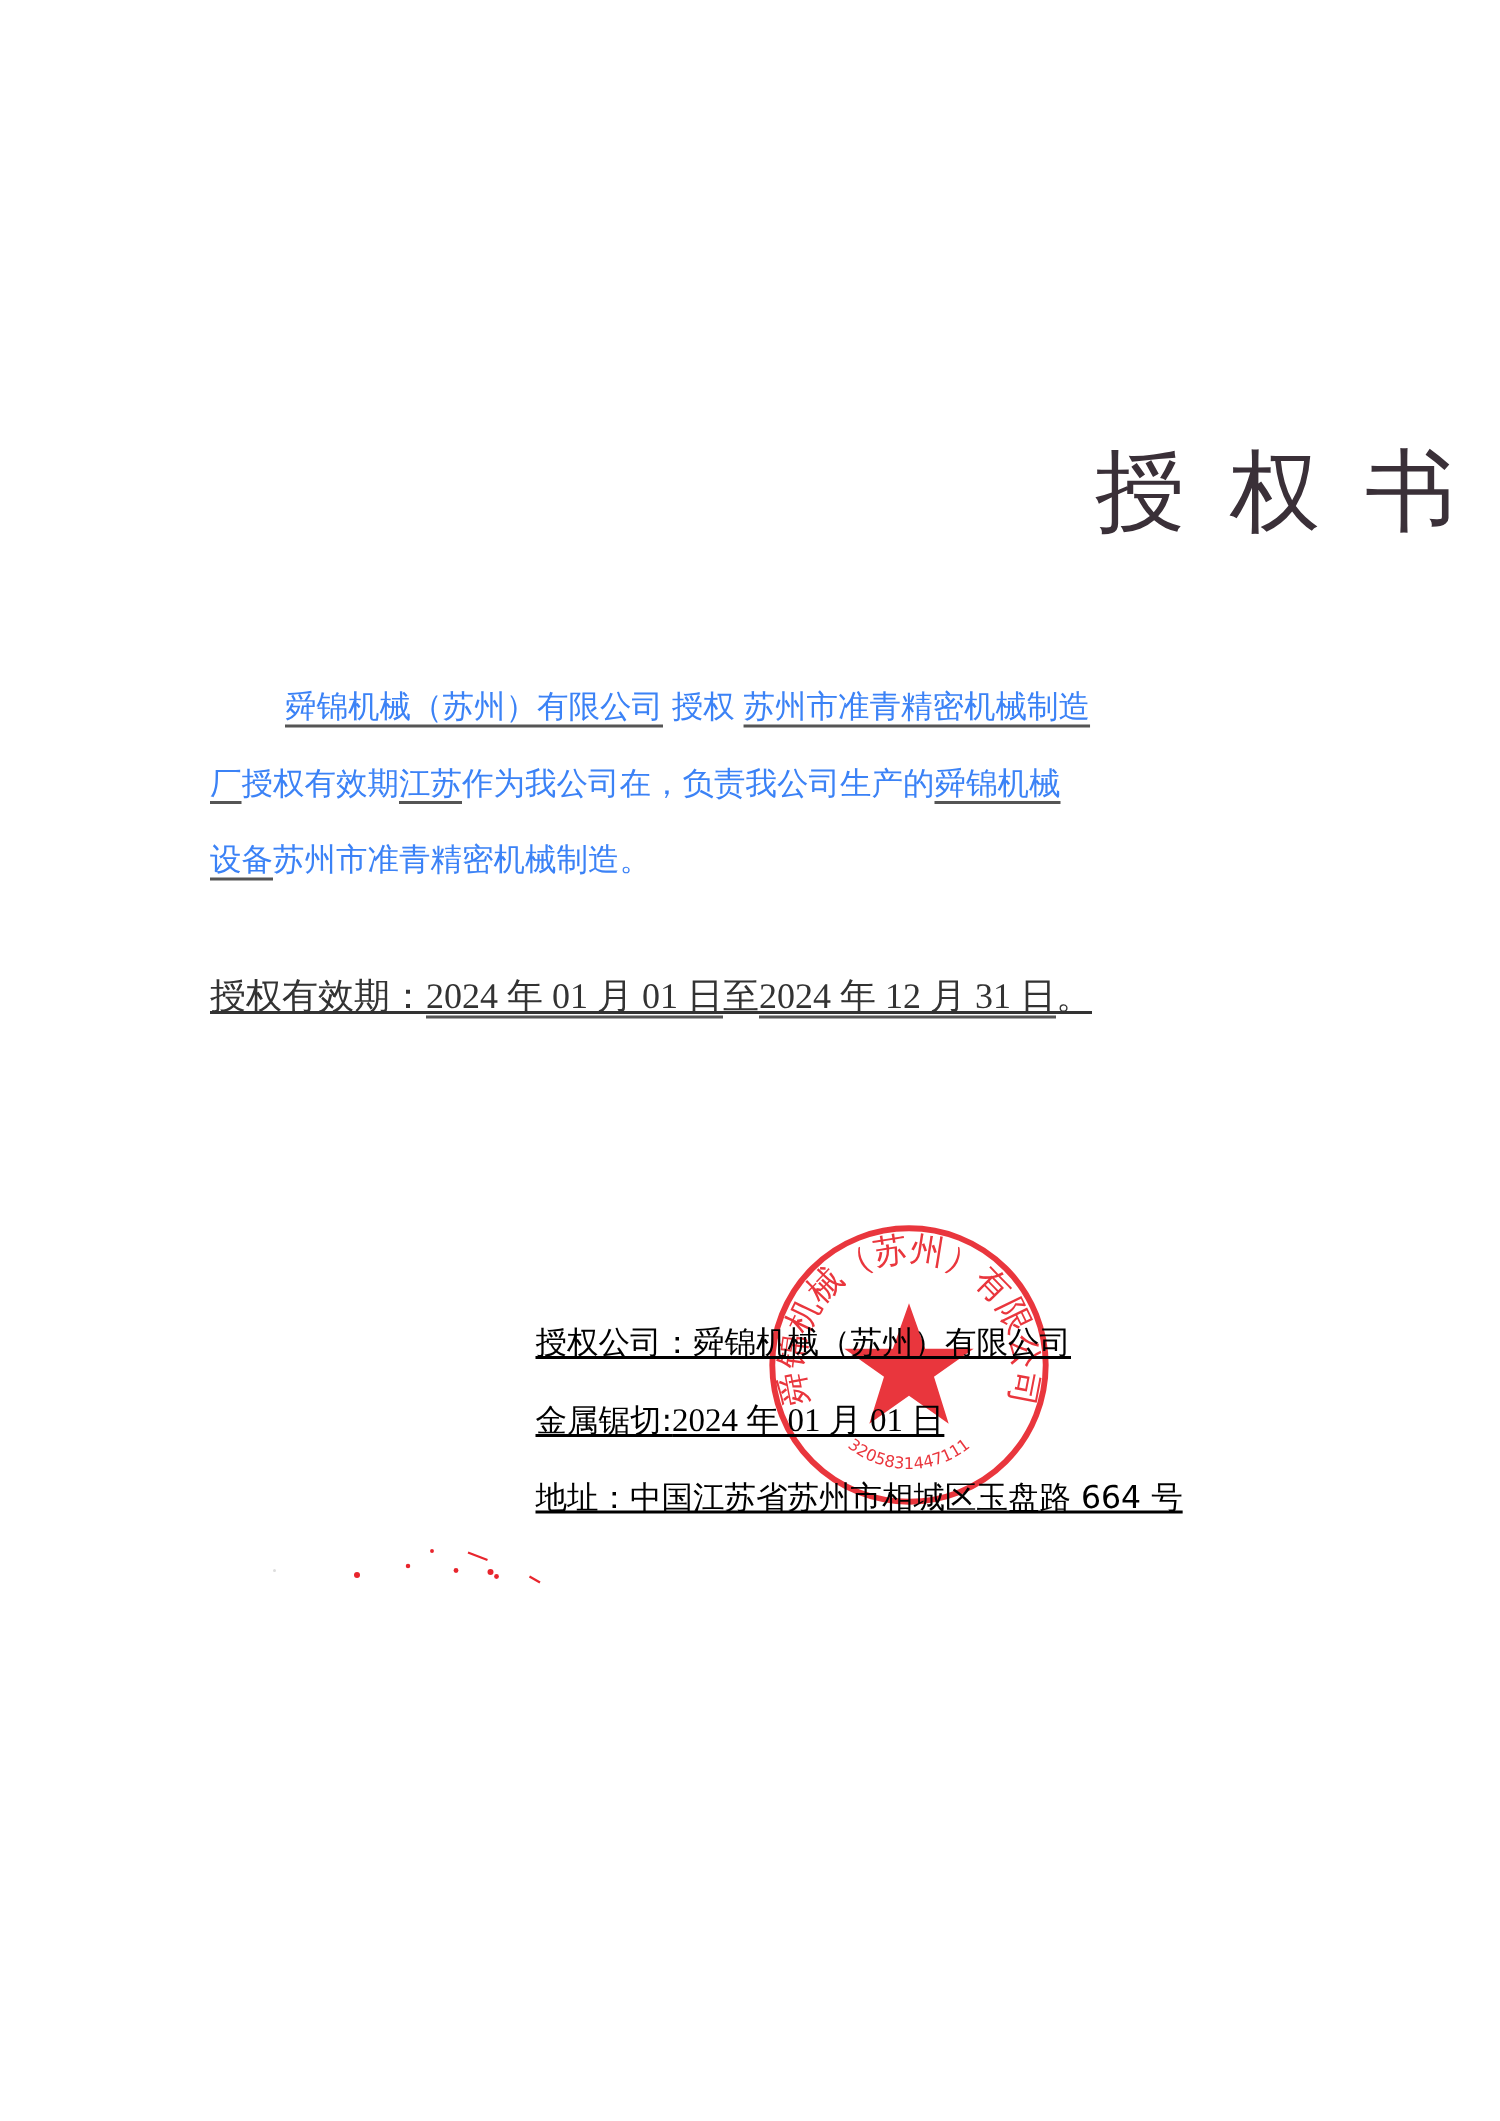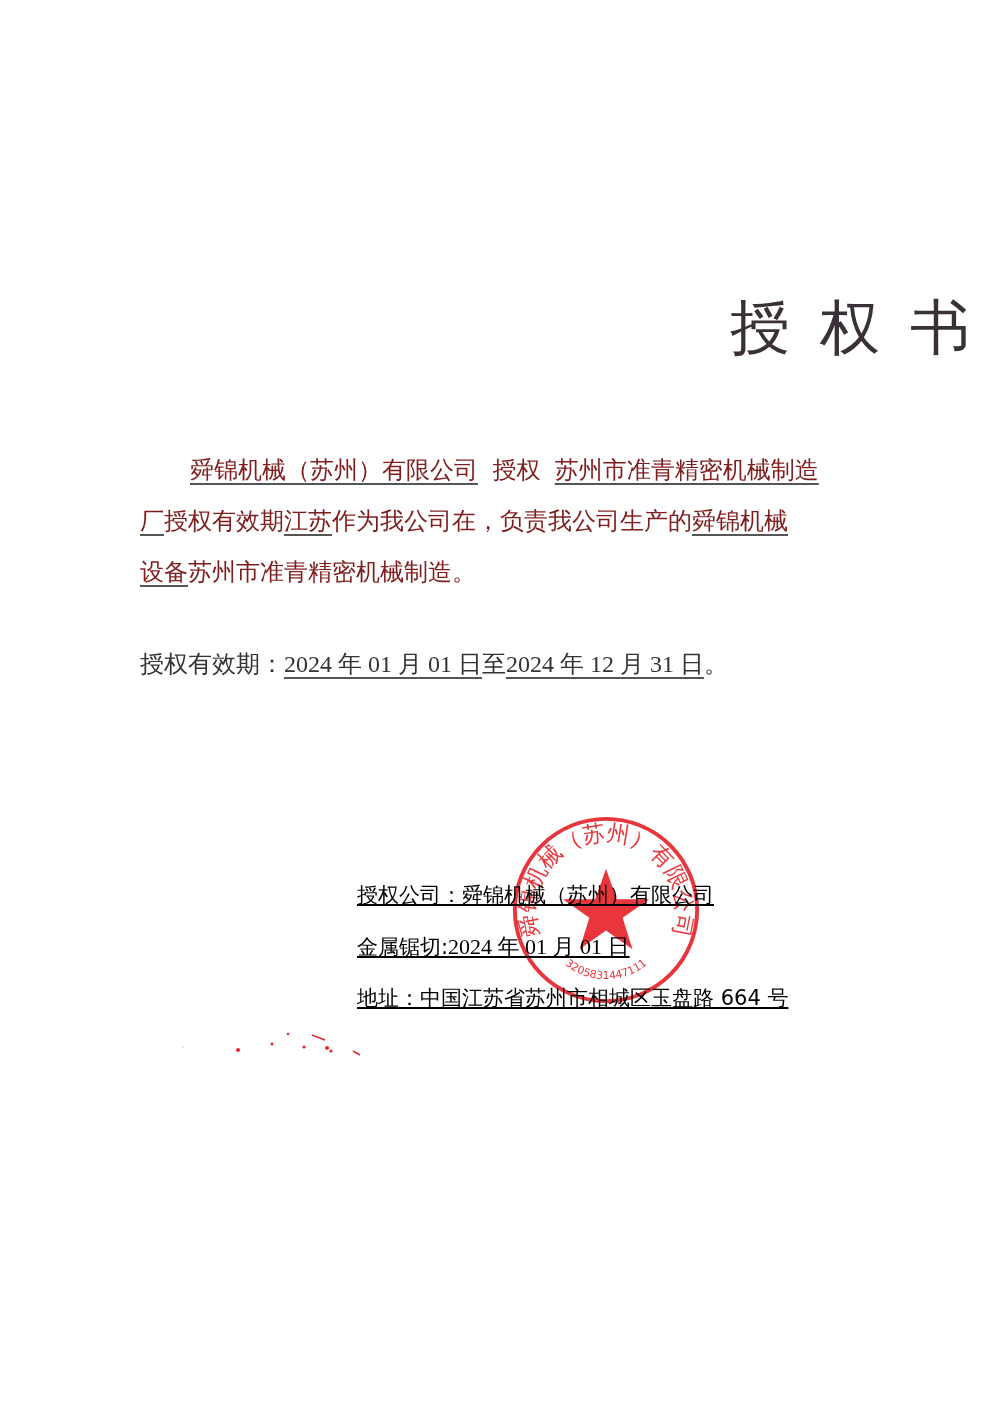--- a/index.html
+++ b/index.html
@@ -7,28 +7,29 @@
       width: 1000px; height: 1414px; background: #ffffff; position: relative; overflow: hidden;
       font-family: "DejaVu Serif", "Liberation Serif", serif; color: #2e2a2e;
     }
     .title {
       position: absolute; left: 0; width: 1000px; top: 288px; text-align: right;
       font-size: 60px; letter-spacing: 30px; color: #3a3038; font-family: "DejaVu Sans", sans-serif; font-weight: normal;
       padding-left: 30px; box-sizing: border-box;
     }
     .para {
       position: absolute; left: 140px; width: 690px; top: 446px;
-      font-size: 24px; line-height: 51px; color: #7f1d1d;
-      font-family: Liberation Mono, monospace;
+      font-size: 21px; line-height: 51px; color: #3b82f6;
+      font-family: Liberation Sans, sans-serif;
     }
     .para .indent { display: inline-block; width: 50px; }
     .u { text-decoration: underline; text-underline-offset: 5px; text-decoration-color: #555; }
     .validity {
       position: absolute; left: 140px; top: 648px; font-size: 24px; color: #333;
       font-family: "DejaVu Sans", sans-serif;
+      text-decoration: underline;
     }
     .validity .num { font-family: "Liberation Serif", serif; font-size: 24px; }
     .sig {
       position: absolute; left: 357px; font-size: 21px; color: #000000;
       font-family: "DejaVu Sans", sans-serif; z-index: 2; text-decoration: underline;
     }
     .sig .num { font-family: "Liberation Serif", serif; font-size: 22px; }
     .sig1 { top: 881px; }
     .sig2 { top: 932px; }
     .sig3 { top: 984px; }

